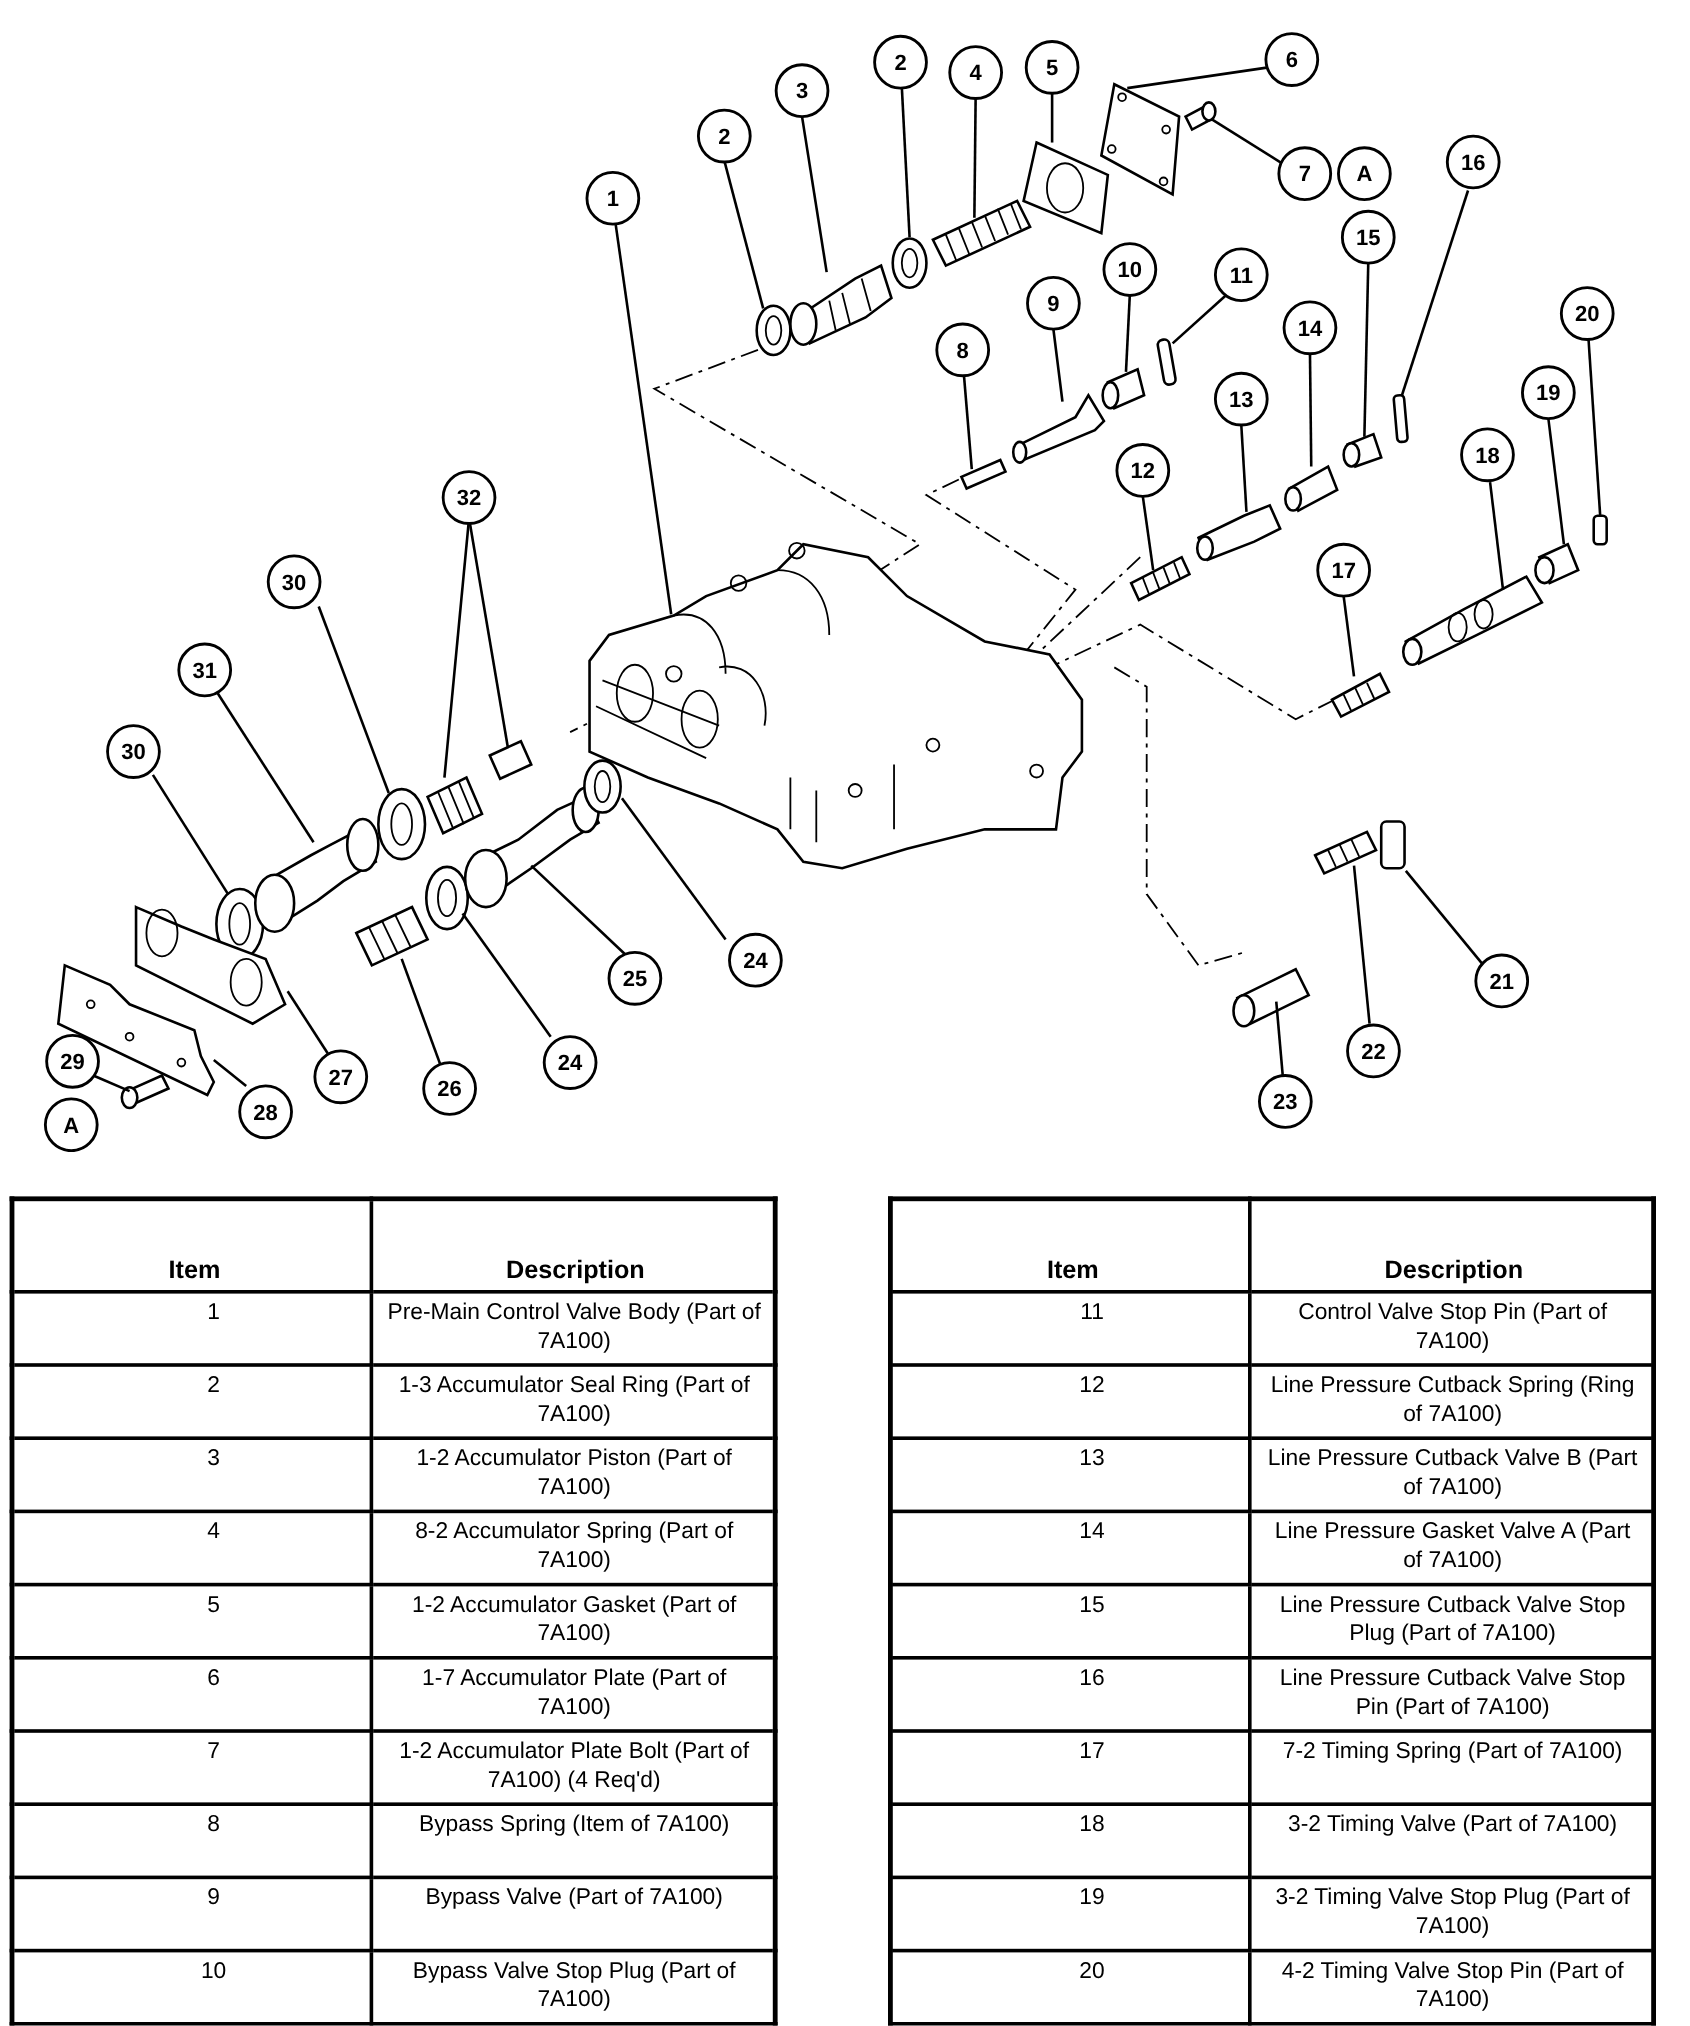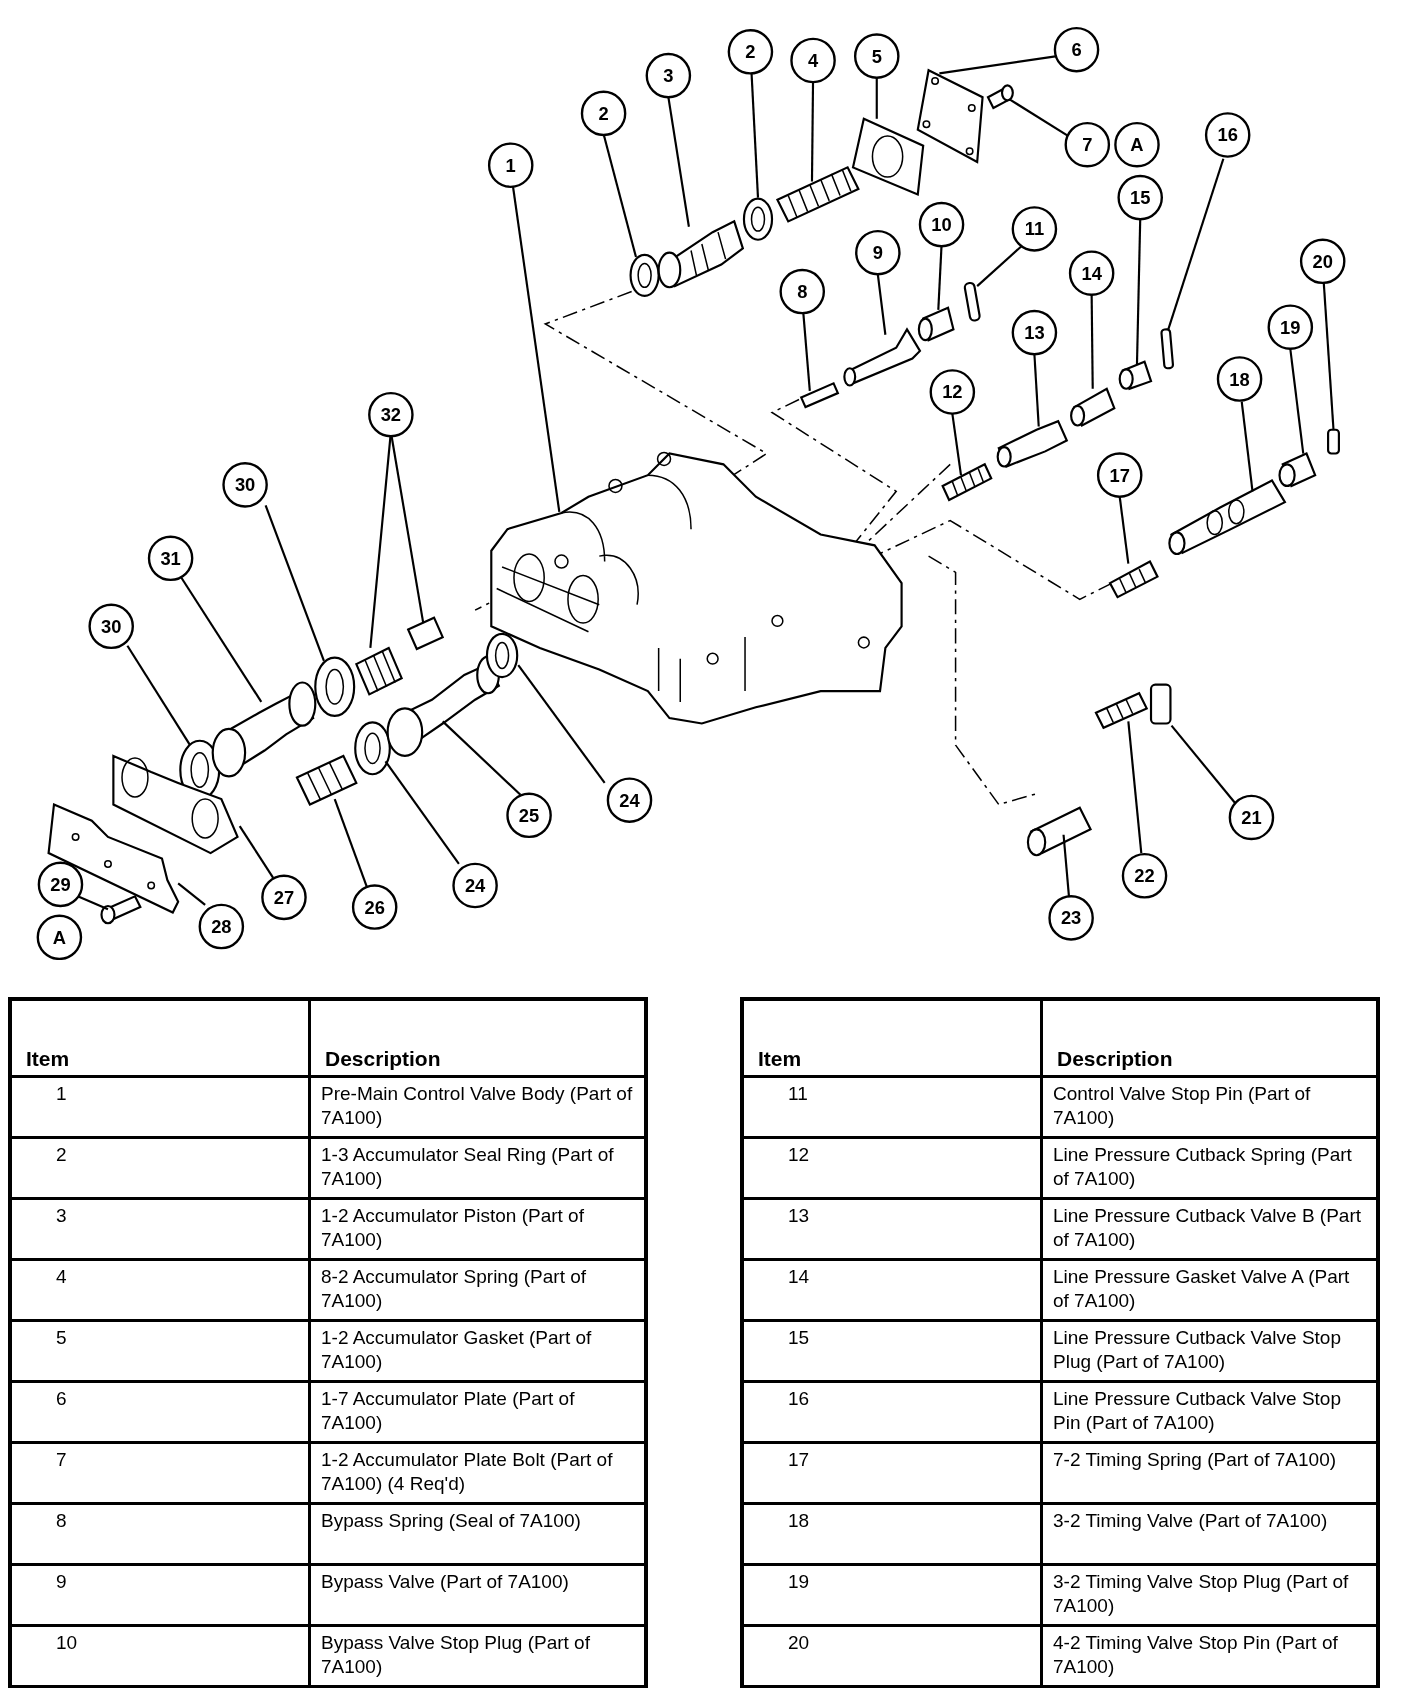--- a/index.html
+++ b/index.html
@@ -12,21 +12,21 @@
   #diagram .leader { stroke: #000; stroke-width: 2; fill: none; }
   #diagram .part { stroke: #000; stroke-width: 2; fill: #fff; }
   #diagram .thin { stroke: #000; stroke-width: 1.4; fill: none; }
   #diagram .dash { stroke: #000; stroke-width: 1.4; fill: none; stroke-dasharray: 14 5 3 5; }
 
   .parts-table { position: absolute; top: 997px; border-collapse: collapse;
                  border: 4px solid #000; background: #fff; }
   #table-left { left: 8px; width: 640px; }
   #table-right { left: 740px; width: 640px; }
   .parts-table th, .parts-table td { border: 3px solid #000; vertical-align: top;
-                 font-size: 19px; line-height: 24px; text-align: left; }
+                 font-size: 19px; line-height: 24px; text-align: center; }
   .parts-table th { height: 70px; vertical-align: bottom; font-weight: bold; padding: 0 10px 4px 14px; font-size: 21px; }
   .parts-table th.col-item { width: 272px; }
   .parts-table td { height: 54px; padding: 4px 8px 0 10px; }
   .parts-table td.item-no { padding-left: 44px; }
 </style>
 </head>
 <body>
 
 <svg id="diagram" viewBox="0 0 1304 889" preserveAspectRatio="none" xmlns="http://www.w3.org/2000/svg">
 
@@ -423,21 +423,21 @@
     <tr>
         <td class="item-no">6</td>
         <td>1-7 Accumulator Plate (Part of 7A100)</td>
       </tr>
     <tr>
         <td class="item-no">7</td>
         <td>1-2 Accumulator Plate Bolt (Part of 7A100) (4 Req'd)</td>
       </tr>
     <tr>
         <td class="item-no">8</td>
-        <td>Bypass Spring (Seal of 7A100)</td>
+        <td>Bypass Spring (Item of 7A100)</td>
       </tr>
     <tr>
         <td class="item-no">9</td>
         <td>Bypass Valve (Part of 7A100)</td>
       </tr>
     <tr>
         <td class="item-no">10</td>
         <td>Bypass Valve Stop Plug (Part of 7A100)</td>
       </tr>
   </tbody>
@@ -450,21 +450,21 @@
       <th>Description</th>
     </tr>
   </thead>
   <tbody>
     <tr>
         <td class="item-no">11</td>
         <td>Control Valve Stop Pin (Part of 7A100)</td>
       </tr>
     <tr>
         <td class="item-no">12</td>
-        <td>Line Pressure Cutback Spring (Part of 7A100)</td>
+        <td>Line Pressure Cutback Spring (Ring of 7A100)</td>
       </tr>
     <tr>
         <td class="item-no">13</td>
         <td>Line Pressure Cutback Valve B (Part of 7A100)</td>
       </tr>
     <tr>
         <td class="item-no">14</td>
         <td>Line Pressure Gasket Valve A (Part of 7A100)</td>
       </tr>
     <tr>

